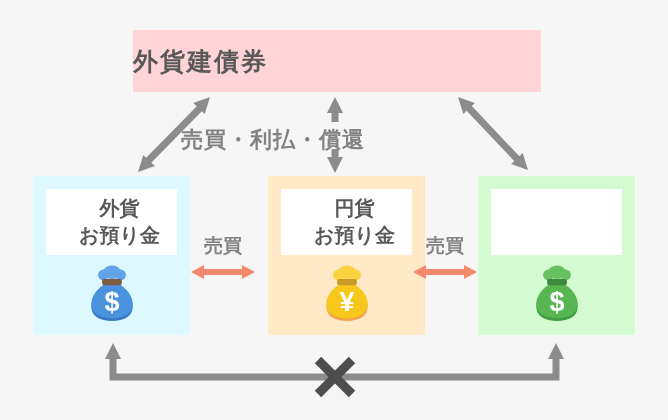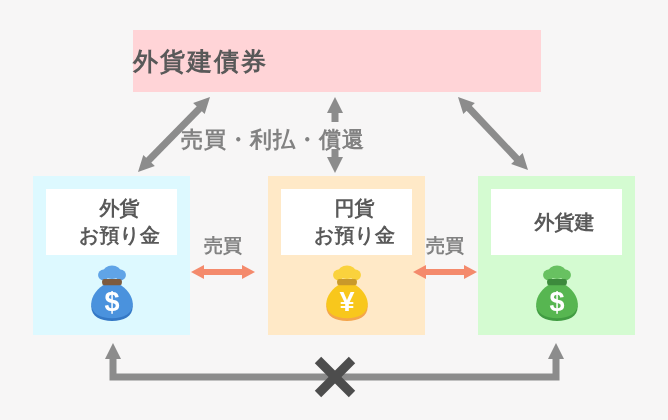--- a/index.html
+++ b/index.html
@@ -121,21 +121,20 @@
       <circle class="bag-knot" cx="39.5" cy="12" r="6"></circle>
       <path class="bag-rim" d="M24,24 C13,30 7,39 7,47 C7,58 17,63 30,63 C43,63 53,58 53,47 C53,39 47,30 36,24 Z"></path>
       <path class="bag-body" transform="translate(0,-3)" d="M24,24 C13,30 7,39 7,47 C7,58 17,63 30,63 C43,63 53,58 53,47 C53,39 47,30 36,24 Z"></path>
       <rect class="bag-tie" x="19" y="16.5" width="22" height="7" rx="2.5"></rect>
       <text class="bag-symbol" x="30" y="52" font-size="30" text-anchor="middle">¥</text>
     </svg>
   </div>
 
   <div class="deposit-box box-mmf">
     <div class="box-inner-label">
-      <span>外貨建</span>
     </div>
     <svg class="bag bag-green" width="54" height="58" viewBox="0 0 60 64">
       <ellipse class="bag-knot" cx="30" cy="9" rx="10" ry="7.5"></ellipse>
       <circle class="bag-knot" cx="20.5" cy="12" r="6"></circle>
       <circle class="bag-knot" cx="39.5" cy="12" r="6"></circle>
       <path class="bag-rim" d="M24,24 C13,30 7,39 7,47 C7,58 17,63 30,63 C43,63 53,58 53,47 C53,39 47,30 36,24 Z"></path>
       <path class="bag-body" transform="translate(0,-3)" d="M24,24 C13,30 7,39 7,47 C7,58 17,63 30,63 C43,63 53,58 53,47 C53,39 47,30 36,24 Z"></path>
       <rect class="bag-tie" x="19" y="16.5" width="22" height="7" rx="2.5"></rect>
       <text class="bag-symbol" x="30" y="52" font-size="30" text-anchor="middle">$</text>
     </svg>

